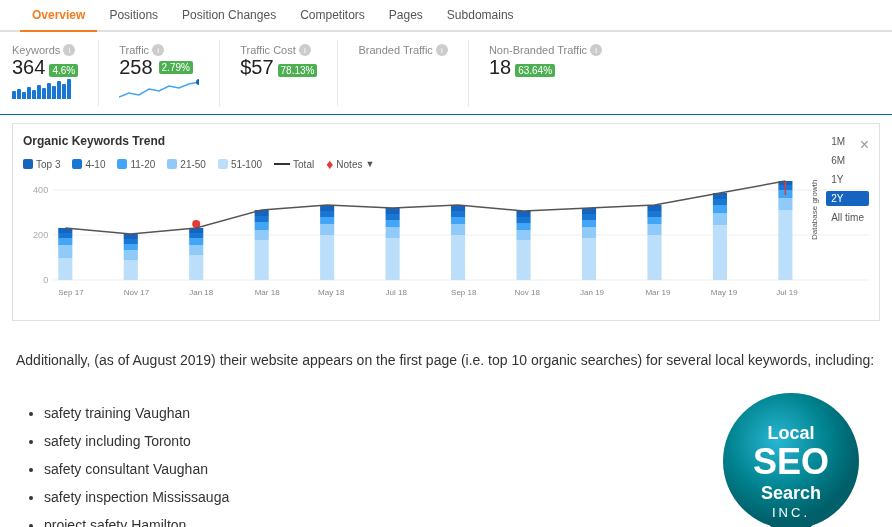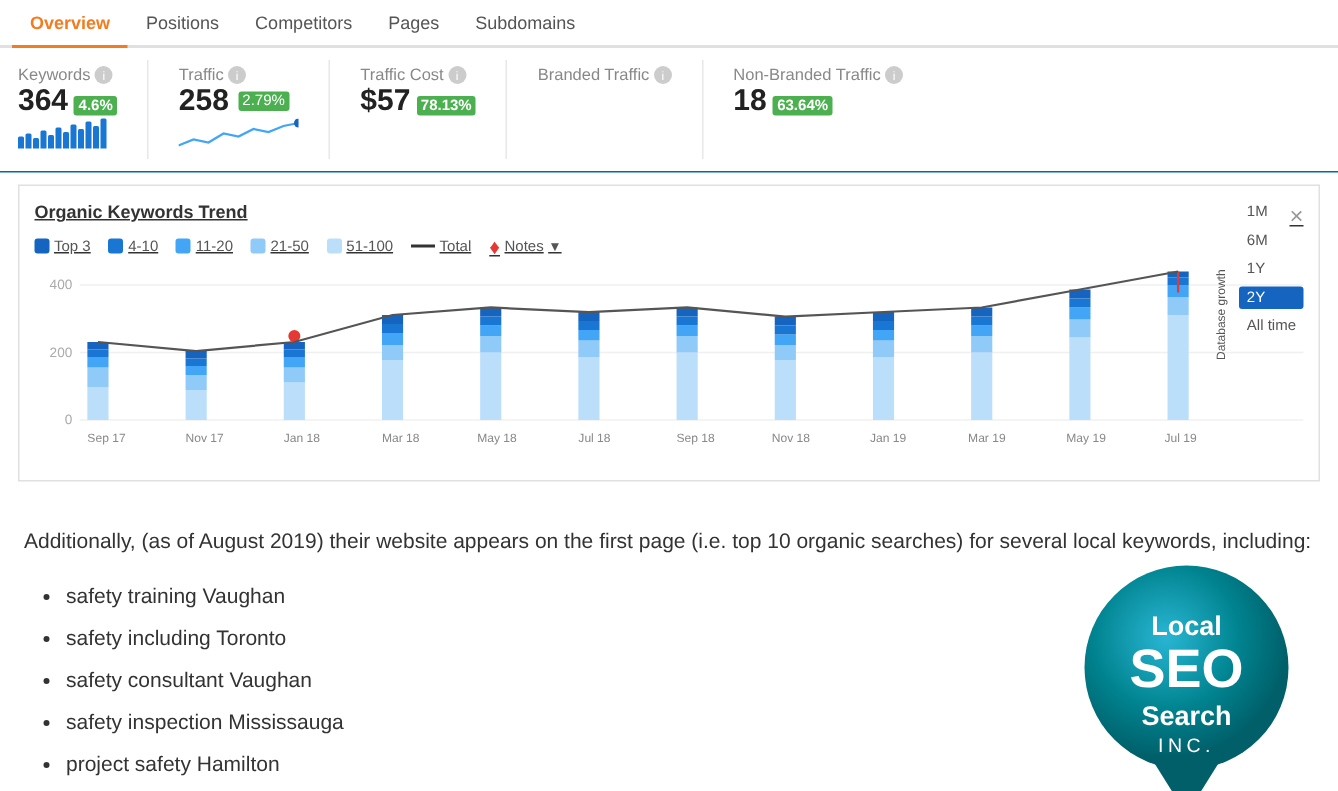--- a/index.html
+++ b/index.html
@@ -9,21 +9,21 @@
       background: #fff;
       color: #333;
       width: 892px;
     }
 
     
     .nav-tabs {
       display: flex;
       border-bottom: 2px solid #e0e0e0;
       background: #fff;
-      padding: 0 8px;
+      padding: 0 20px;
       align-items: center;
     }
     .nav-tab {
       padding: 8px 12px;
       cursor: pointer;
       font-size: 12px;
       color: #555;
       border-bottom: 2px solid transparent;
       margin-bottom: -2px;
     }
@@ -63,21 +63,21 @@
       background: #ccc;
       color: white;
       font-size: 8px;
       display: inline-flex;
       align-items: center;
       justify-content: center;
       cursor: pointer;
     }
     .metric-value {
       font-size: 20px;
-      font-weight: bold;
+      font-weight: normal;
       color: #222;
       display: flex;
       align-items: baseline;
       gap: 4px;
     }
     .metric-badge {
       font-size: 10px;
       padding: 1px 3px;
       border-radius: 2px;
     }
@@ -102,21 +102,20 @@
       border-radius: 1px 1px 0 0;
     }
 
     
     .chart-section {
       border: 1px solid #e0e0e0;
       margin: 8px 12px;
       padding: 10px;
       position: relative;
       background: #fff;
-      text-decoration: underline;
     }
     .chart-title {
       font-size: 12px;
       font-weight: bold;
       color: #333;
       margin-bottom: 8px;
     }
     .chart-legend {
       display: flex;
       gap: 12px;
@@ -163,21 +162,21 @@
     }
 
     
     .content-section {
       padding: 20px 16px;
     }
     .content-text {
       font-size: 14px;
       color: #333;
       line-height: 1.6;
-      margin-bottom: 12px;
+      margin-bottom: 28px;
     }
     .content-body {
       display: flex;
       justify-content: space-between;
       align-items: flex-start;
     }
     .keywords-list {
       list-style: disc;
       padding-left: 28px;
       font-size: 14px;
@@ -192,20 +191,21 @@
       flex-shrink: 0;
       margin-top: -10px;
     }
   </style>
 </head>
 <body>
 
 <div class="nav-tabs">
   <div class="nav-tab active">Overview</div>
   <div class="nav-tab">Positions</div>
+  <div class="nav-tab">Position Changes</div>
   <div class="nav-tab">Competitors</div>
   <div class="nav-tab">Pages</div>
   <div class="nav-tab">Subdomains</div>
 </div>
 
 <div class="metrics-row">
 
   <div class="metric-block">
     <div class="metric-label">
       <span>Keywords</span>

